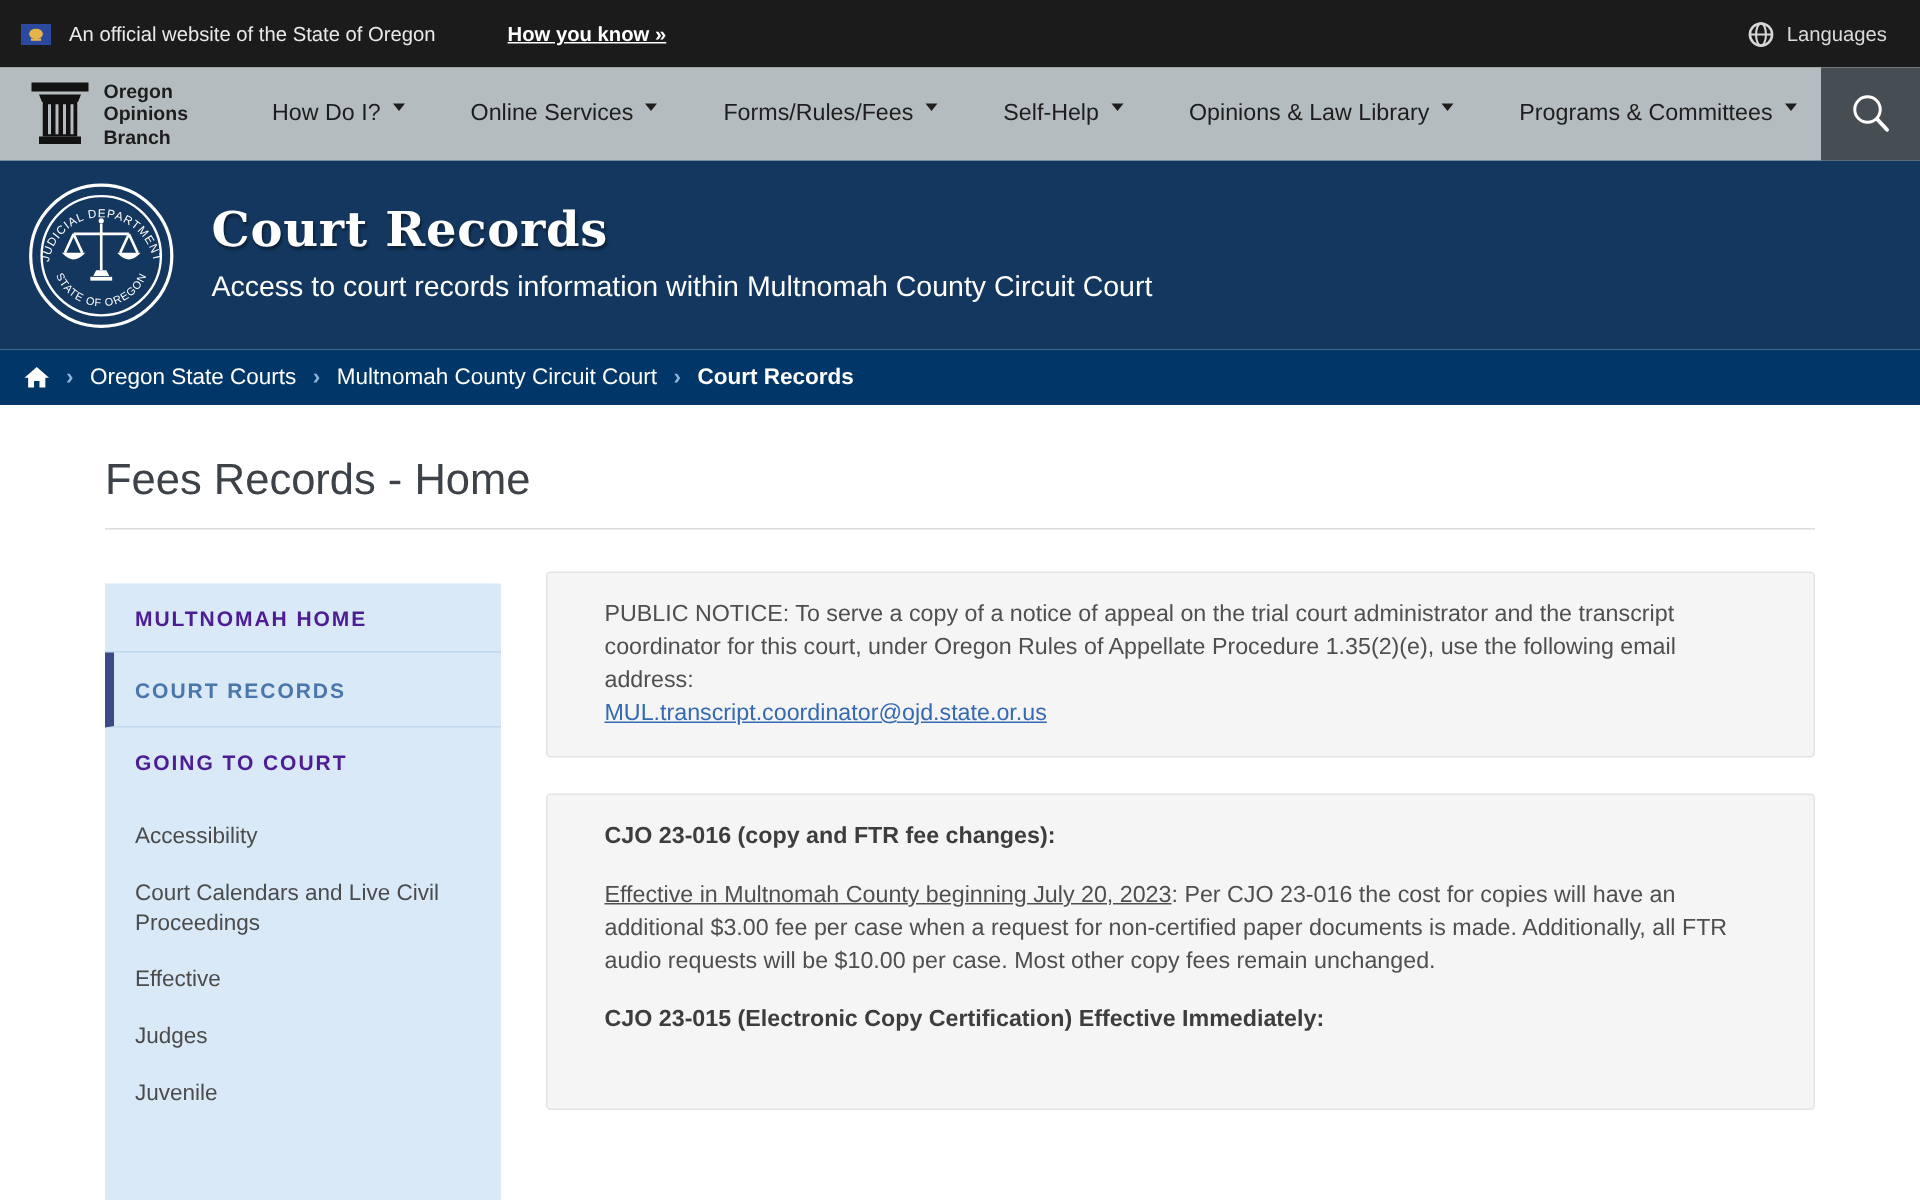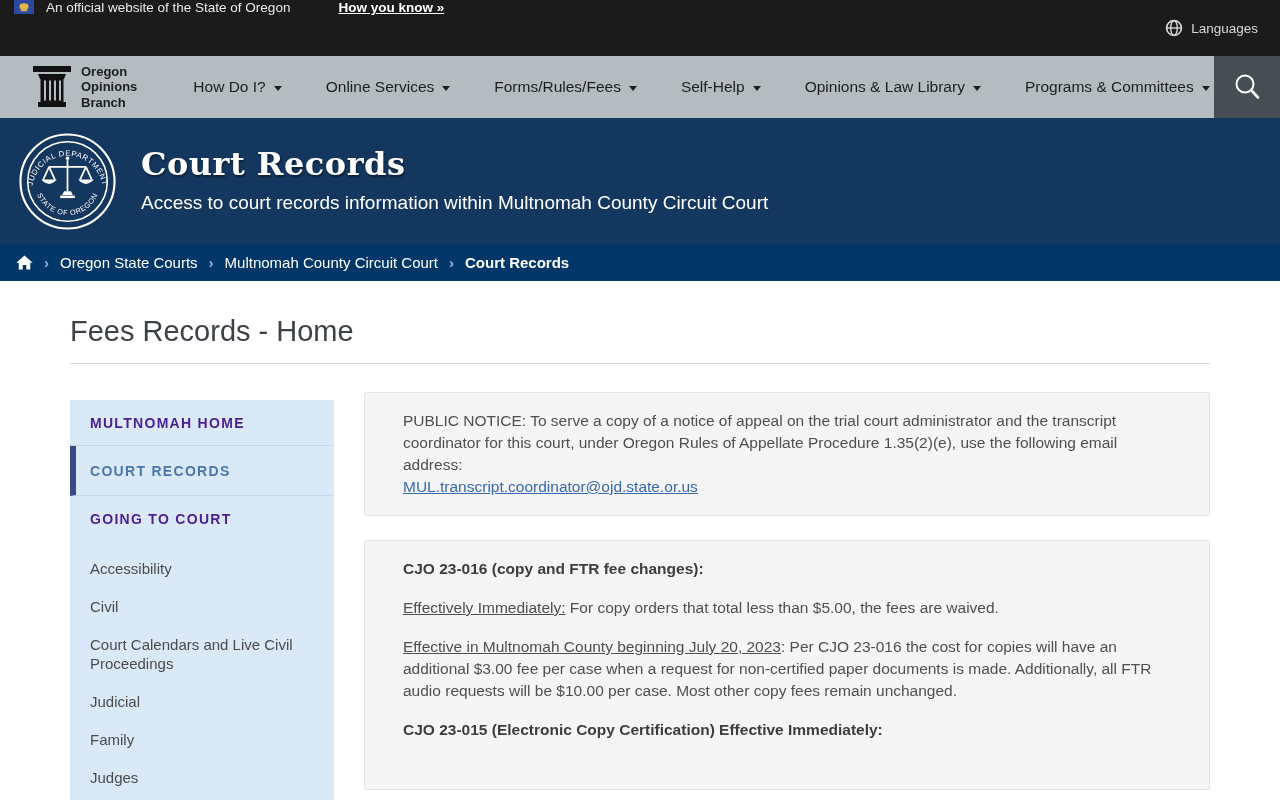--- a/index.html
+++ b/index.html
@@ -1,32 +1,32 @@
 <!DOCTYPE html>
 <html><head>
 <meta charset="utf-8">
 <style>
   * { box-sizing: border-box; margin: 0; padding: 0; }
   html, body { width: 1280px; height: 800px; overflow: hidden; }
   body { font-family: "Liberation Sans", sans-serif; background: #ffffff; }
   a { text-decoration: none; color: inherit; }
 
   
-  .topbar { height: 56px; background: #1b1b1b; display: flex; 
+  .topbar { height: 45px; background: #1b1b1b; display: flex; align-items: center;
             padding: 0 22px 0 14px; color: #e9e9e9; font-size: 13.5px; }
   .flag-icon { width: 20px; height: 14px; flex: none; margin-right: 12px; }
   .hyk-link { color: #ffffff; font-weight: 700; text-decoration: underline; margin-left: 48px; cursor: pointer; }
   .languages { margin-left: auto; display: flex; align-items: center; gap: 8px; color: #dadada; cursor: pointer; }
 
   
-  .navbar { height: 62px; background: #b4bcbf; display: flex; align-items: center; padding-left: 32px; }
+  .navbar { height: 62px; background: #b4bcbf; display: flex; align-items: center; padding-left: 20px; }
   .logo { display: flex; align-items: center; gap: 9px; cursor: pointer; }
   .logo-text { font-size: 13px; font-weight: 700; color: #1d1d1d; line-height: 1.18; }
   .menu { display: flex; margin-left: 56px; gap: 44px; align-items: center; font-size: 15.5px; color: #1e1e1e; }
-  .menu-item { display: flex; align-items: center; gap: 8px; cursor: pointer; white-space: nowrap; }
+  .menu-item { display: flex; gap: 8px; cursor: pointer; white-space: nowrap; }
   .caret { width: 0; height: 0; border-left: 4.5px solid transparent; border-right: 4.5px solid transparent;
            border-top: 5.5px solid #1e1e1e; margin-top: 2px; }
   .search-btn { margin-left: auto; width: 66px; height: 62px; background: #474e53;
                 display: flex; align-items: center; justify-content: center; cursor: pointer; }
 
   
   .hero { height: 126px; background: #14375f; display: flex; align-items: center; padding-left: 19px; }
   .seal { width: 97px; height: 97px; flex: none; }
   .hero-text { margin-left: 25px; color: #ffffff; margin-top: -4px; }
   .hero-title { font-family: "DejaVu Serif", serif; font-size: 32px; font-weight: 700;
@@ -193,43 +193,38 @@
   <hr class="title-rule">
 
   <div class="columns">
 
     <aside class="sidebar">
       <div class="side-heading">MULTNOMAH HOME</div>
       <div class="side-active">COURT RECORDS</div>
       <div class="side-heading" style="border-bottom:none;">GOING TO COURT</div>
       <div class="side-links">
         <a class="side-link">Accessibility</a>
-        <a class="side-link">Civil</a>
         <a class="side-link">Court Calendars and Live Civil Proceedings</a>
-        <a class="side-link">Judicial</a>
-        <a class="side-link">Family</a>
+        <a class="side-link">Effective</a>
         <a class="side-link">Judges</a>
         <a class="side-link">Juvenile</a>
       </div>
     </aside>
 
     <div class="content-col">
       <div class="box">
         <p>
           <span>PUBLIC NOTICE: To serve a copy of a notice of appeal on the trial court administrator and the transcript coordinator for this court, under Oregon Rules of Appellate Procedure 1.35(2)(e), use the following email address:</span><br>
           <a class="email-link">MUL.transcript.coordinator@ojd.state.or.us</a>
         </p>
       </div>
 
       <div class="box box-cjo">
         <p class="bold">CJO 23-016 (copy and FTR fee changes):</p>
         <p>
-          <span class="uline">Effectively Immediately:</span><span> For copy orders that total less than $5.00, the fees are waived.</span>
-        </p>
-        <p>
           <span class="uline">Effective in Multnomah County beginning July 20, 2023</span><span>: Per CJO 23-016 the cost for copies will have an additional $3.00 fee per case when a request for non-certified paper documents is made. Additionally, all FTR audio requests will be $10.00 per case.  Most other copy fees remain unchanged.</span>
         </p>
         <p class="bold">CJO 23-015 (Electronic Copy Certification) Effective Immediately:</p>
       </div>
 
     </div>
   </div>
 </div>
 
 </body></html>

